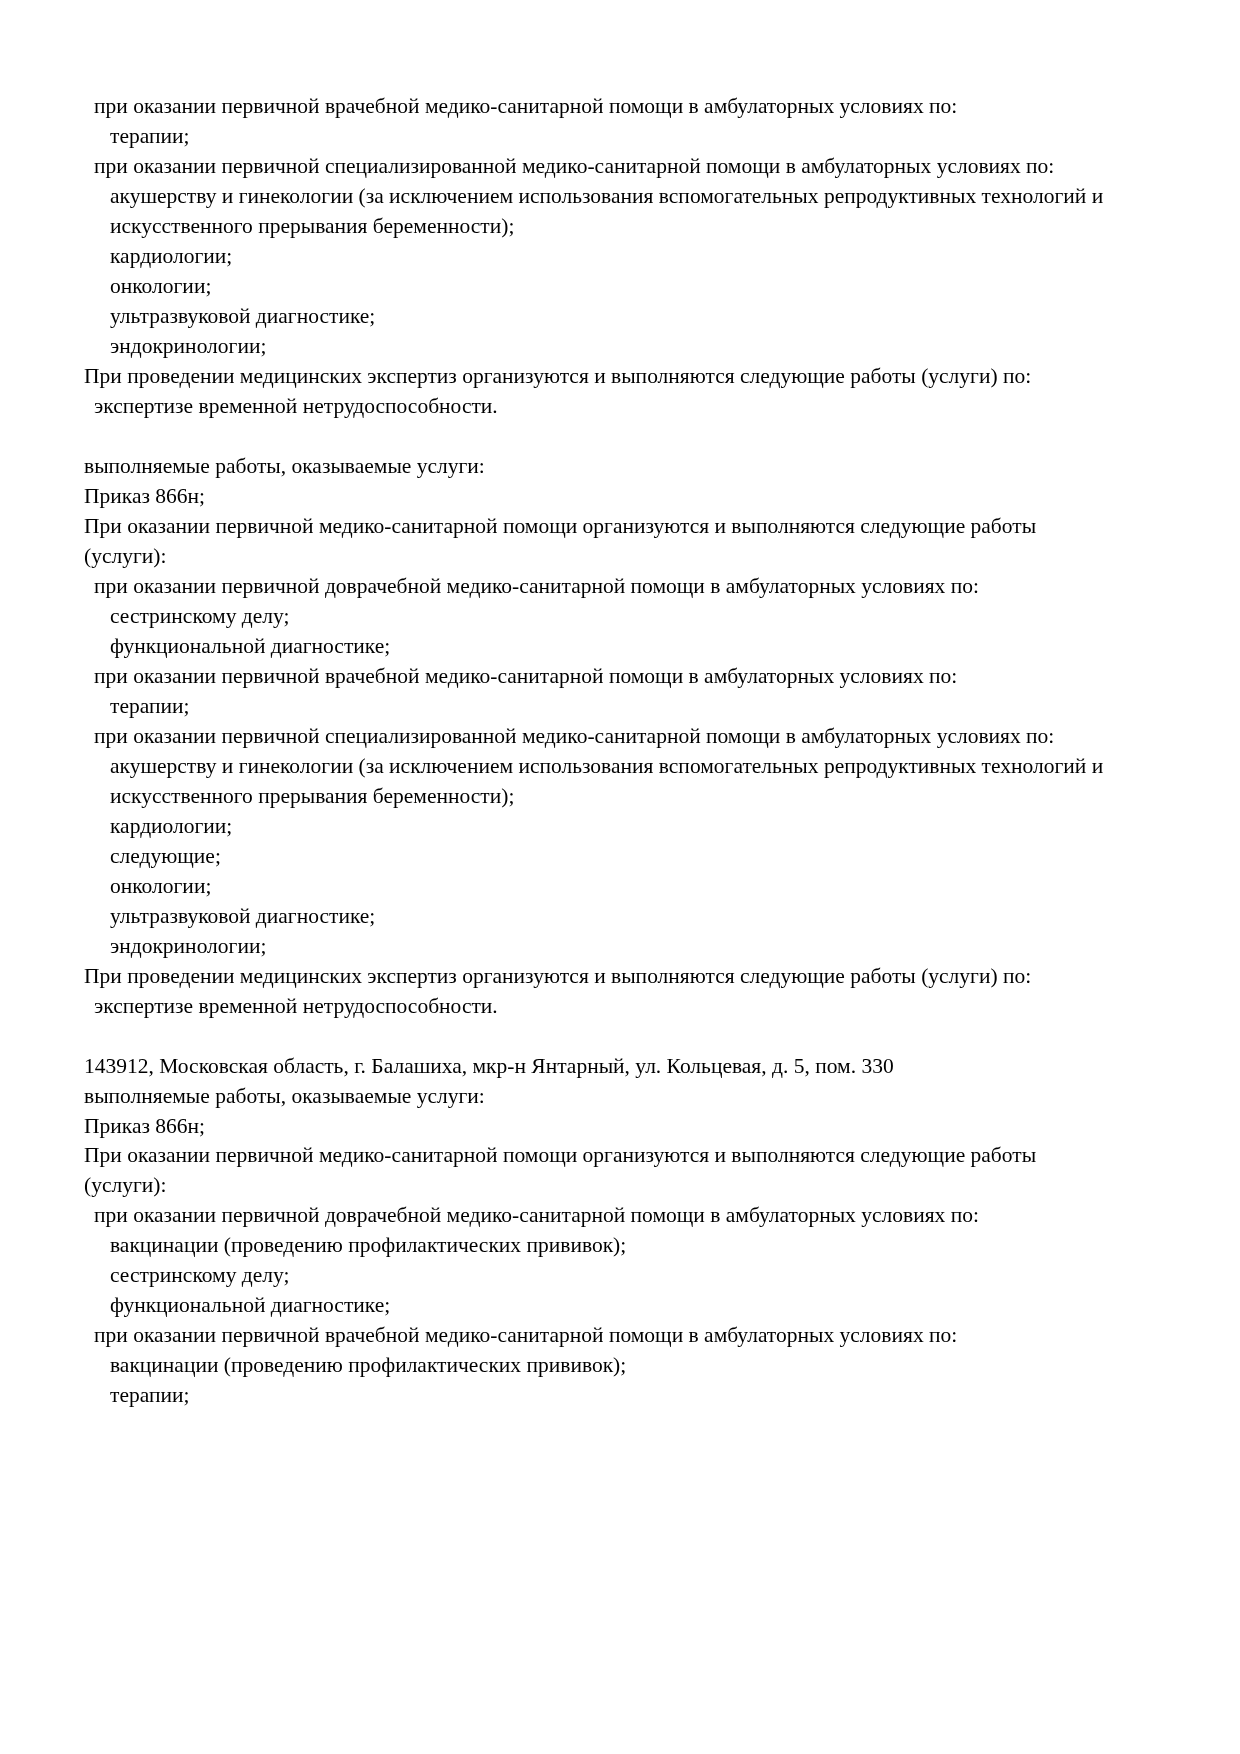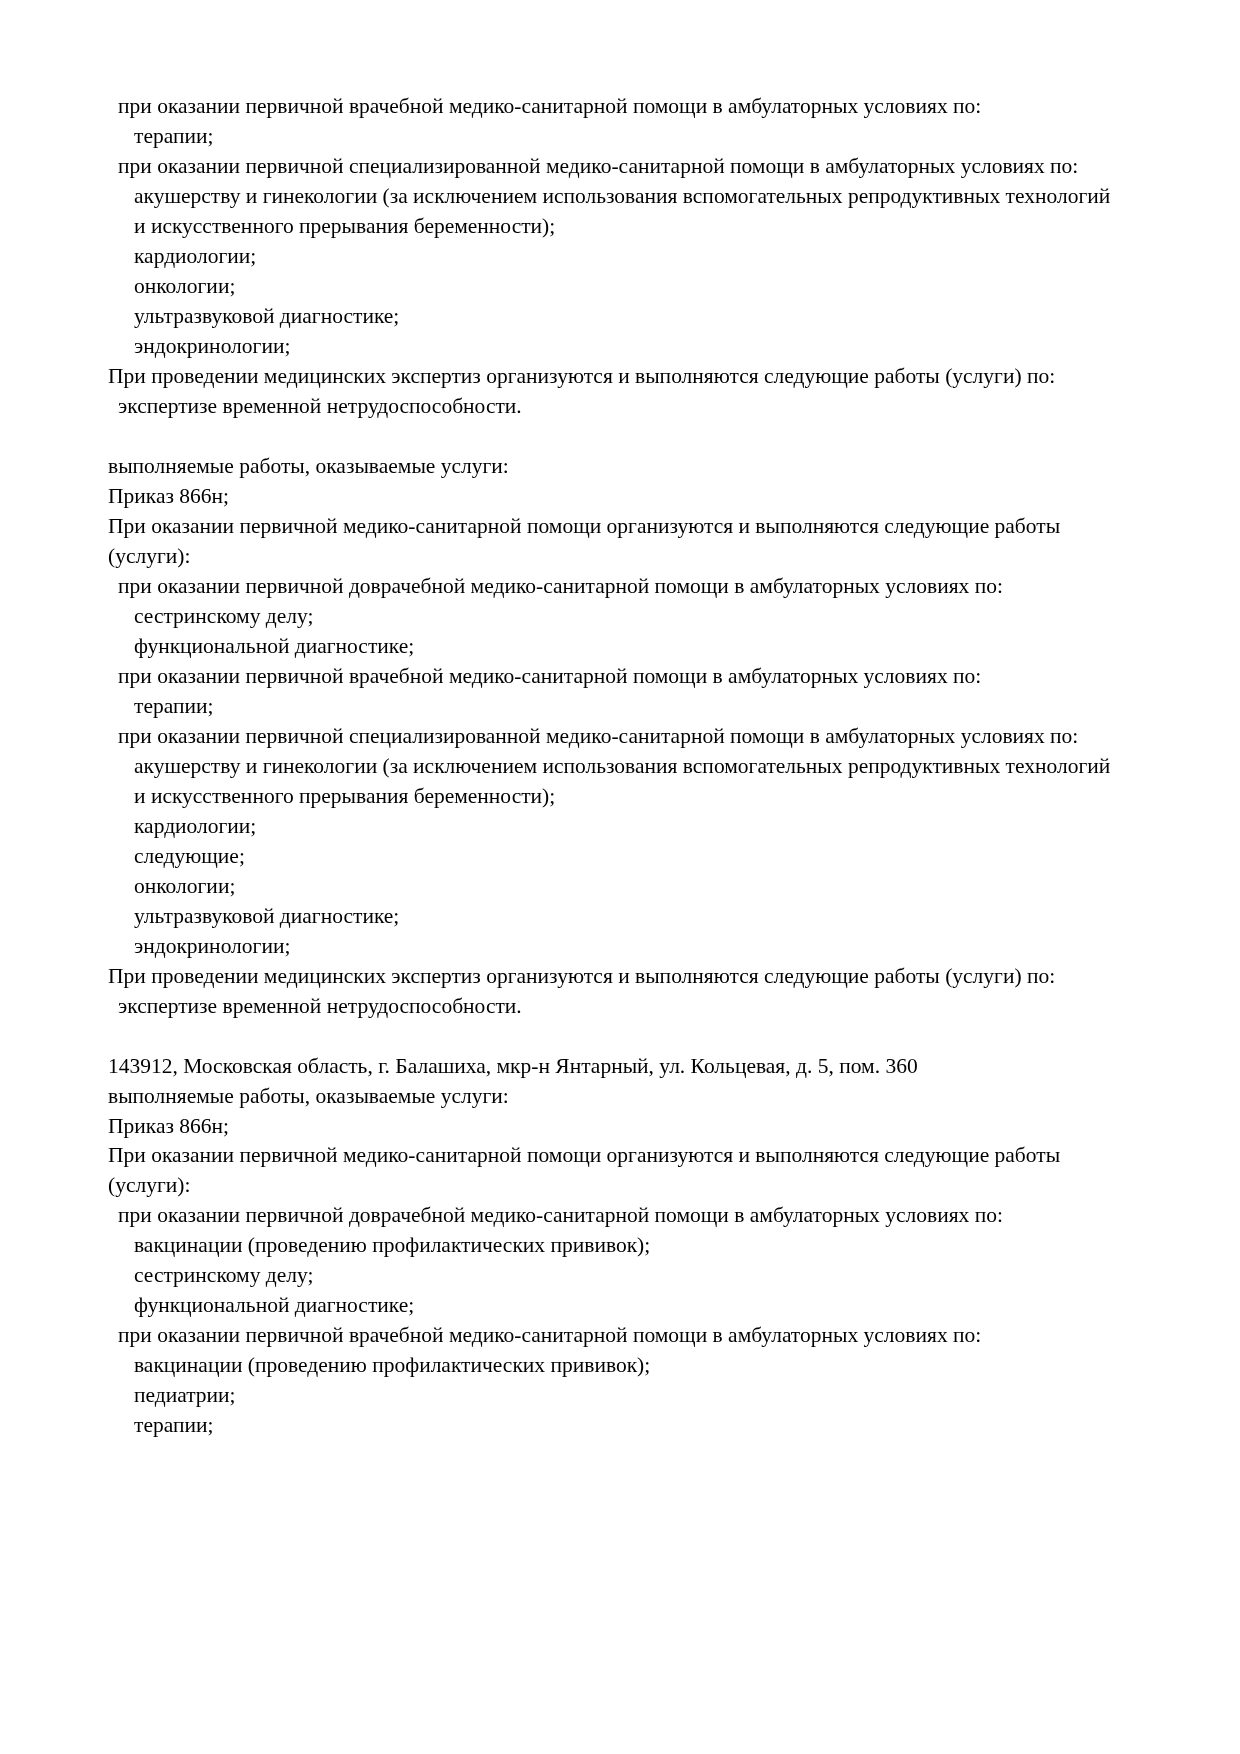--- a/index.html
+++ b/index.html
@@ -6,21 +6,21 @@
     margin: 0;
     padding: 0;
     background: #ffffff;
   }
   .page {
     width: 1240px;
     height: 1754px;
     background: #ffffff;
     position: relative;
     box-sizing: border-box;
-    padding: 92px 128px 60px 108px;
+    padding: 92px 128px 60px 84px;
     font-family: "Liberation Serif", "DejaVu Serif", serif;
     color: #000000;
     font-size: 21.5px;
     line-height: 1.395;
   }
   .doc-body {
     width: 100%;
   }
   .line {
     white-space: pre-wrap;
@@ -70,27 +70,26 @@
         <p class="para line i2">кардиологии;</p>
         <p class="para line i2">следующие;</p>
         <p class="para line i2">онкологии;</p>
         <p class="para line i2">ультразвуковой диагностике;</p>
         <p class="para line i2">эндокринологии;</p>
         <p class="para line i0">При проведении медицинских экспертиз организуются и выполняются следующие работы (услуги) по:</p>
         <p class="para line i1">экспертизе временной нетрудоспособности.</p>
       </div>
       <div class="spacer"></div>
       <div>
-        <p class="para line i0">143912, Московская область, г. Балашиха, мкр-н Янтарный, ул. Кольцевая, д. 5, пом. 360</p>
+        <p class="para line i0">143912, Московская область, г. Балашиха, мкр-н Янтарный, ул. Кольцевая, д. 5, пом. 330</p>
         <p class="para line i0">выполняемые работы, оказываемые услуги:</p>
         <p class="para line i0">Приказ 866н;</p>
         <p class="para line i0">При оказании первичной медико-санитарной помощи организуются и выполняются следующие работы (услуги):</p>
         <p class="para line i1">при оказании первичной доврачебной медико-санитарной помощи в амбулаторных условиях по:</p>
         <p class="para line i2">вакцинации (проведению профилактических прививок);</p>
         <p class="para line i2">сестринскому делу;</p>
         <p class="para line i2">функциональной диагностике;</p>
         <p class="para line i1">при оказании первичной врачебной медико-санитарной помощи в амбулаторных условиях по:</p>
         <p class="para line i2">вакцинации (проведению профилактических прививок);</p>
-        <p class="para line i2">педиатрии;</p>
         <p class="para line i2">терапии;</p>
       </div>
     </div>
 </div>
 
 </body></html>

